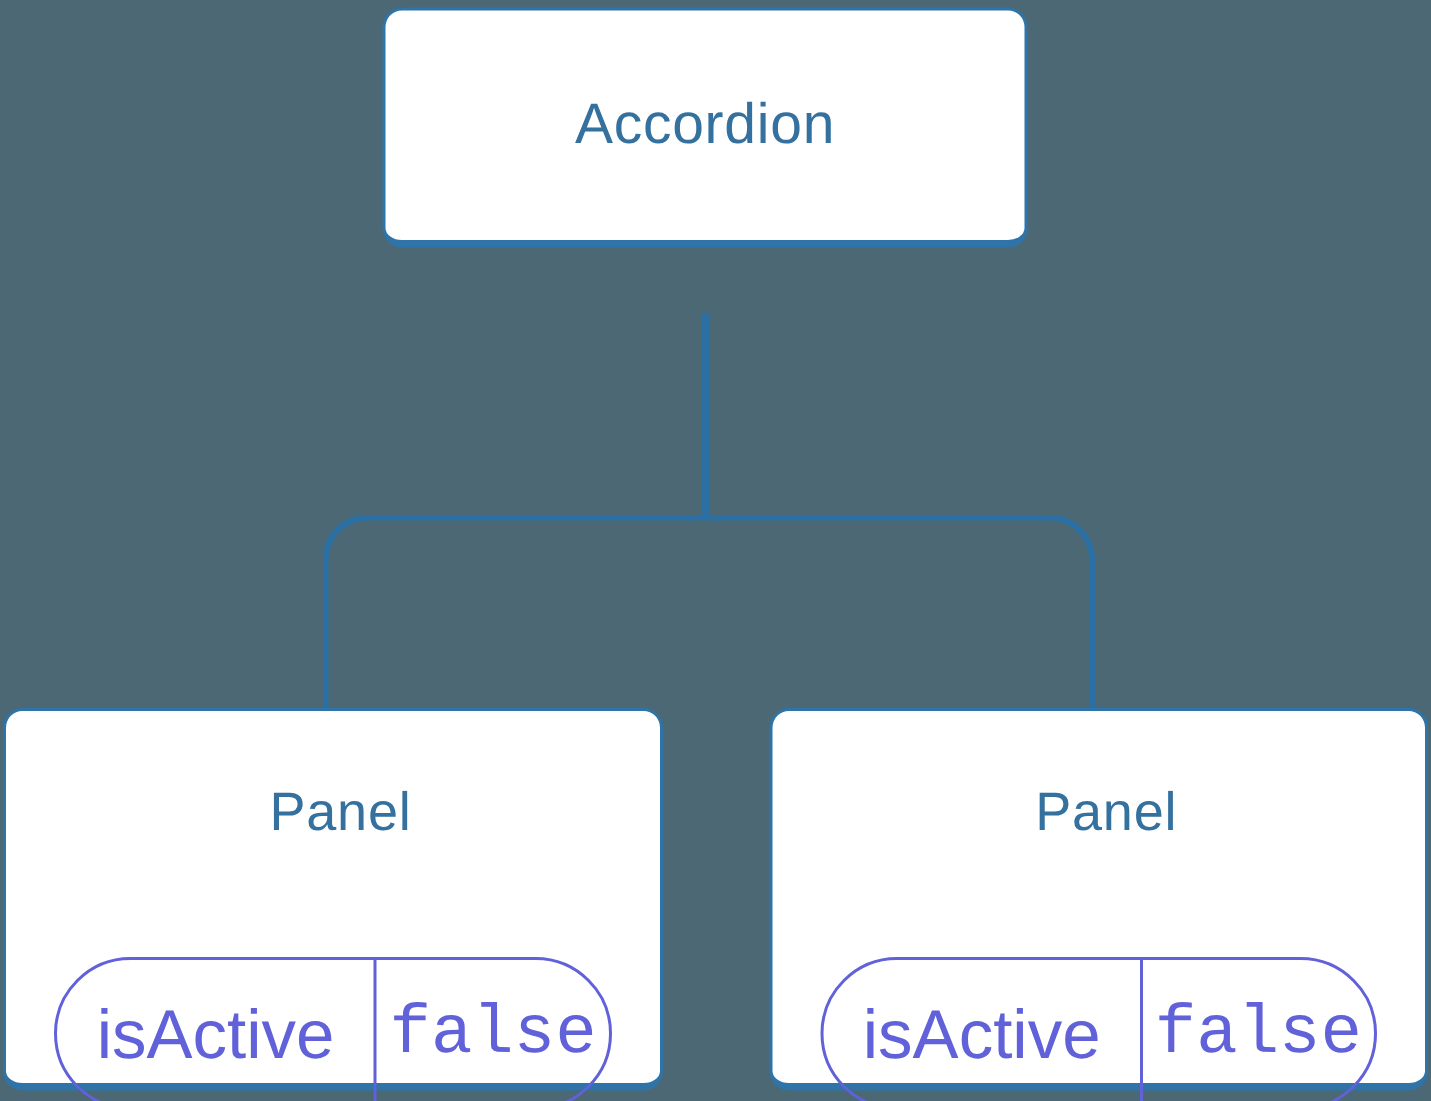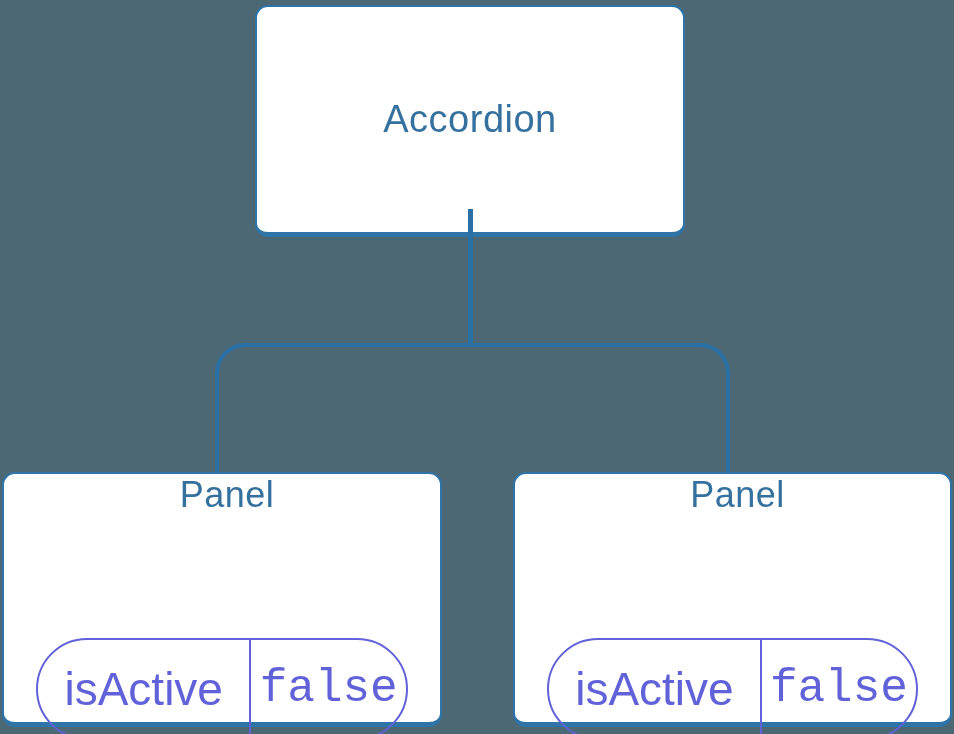--- a/index.html
+++ b/index.html
@@ -24,21 +24,21 @@
   .node{
     position:absolute;
     box-sizing:border-box;
     background:#ffffff;
     border:2px solid var(--node-border);
     border-bottom-width:5px;
     border-radius:13px;
   }
   .node-root{
     left:255px; top:5px;
-    width:430px; height:232px;
+    width:430px; height:160px;
     display:flex;
     align-items:center;
     justify-content:center;
     text-align:center;
   }
   .node-root .node-label{
     color:var(--node-title);
     font-size:38px;
     letter-spacing:0.5px;
   }
@@ -58,20 +58,21 @@
     border-radius:30px 30px 0 0;
     background:transparent;
   }
   .node-panel{
     top:472px;
     width:440px; height:255px;
   }
   .node-panel-left{ left:2px; }
   .node-panel-right{ left:513px; width:439px; }
   .panel-title{
+    margin-top:46px;
     text-align:center;
     color:var(--node-title);
     font-size:36px;
     letter-spacing:0.5px;
     padding-left:10px;
   }
   .state-pill{
     position:absolute;
     box-sizing:border-box;
     left:32px; right:32px;

